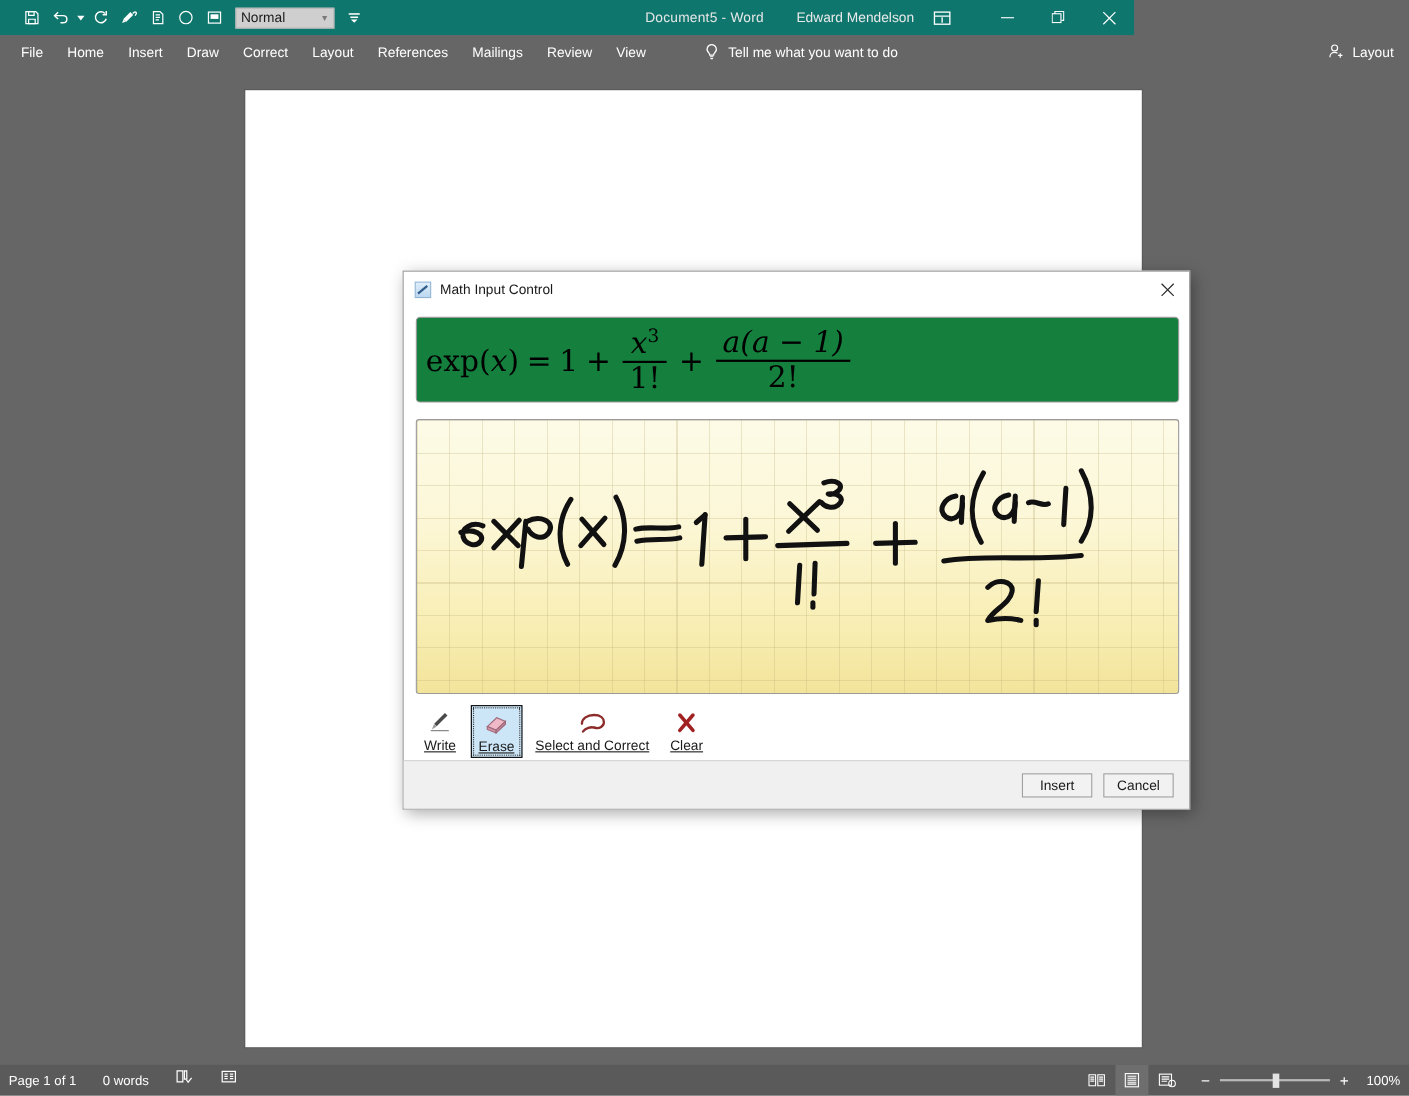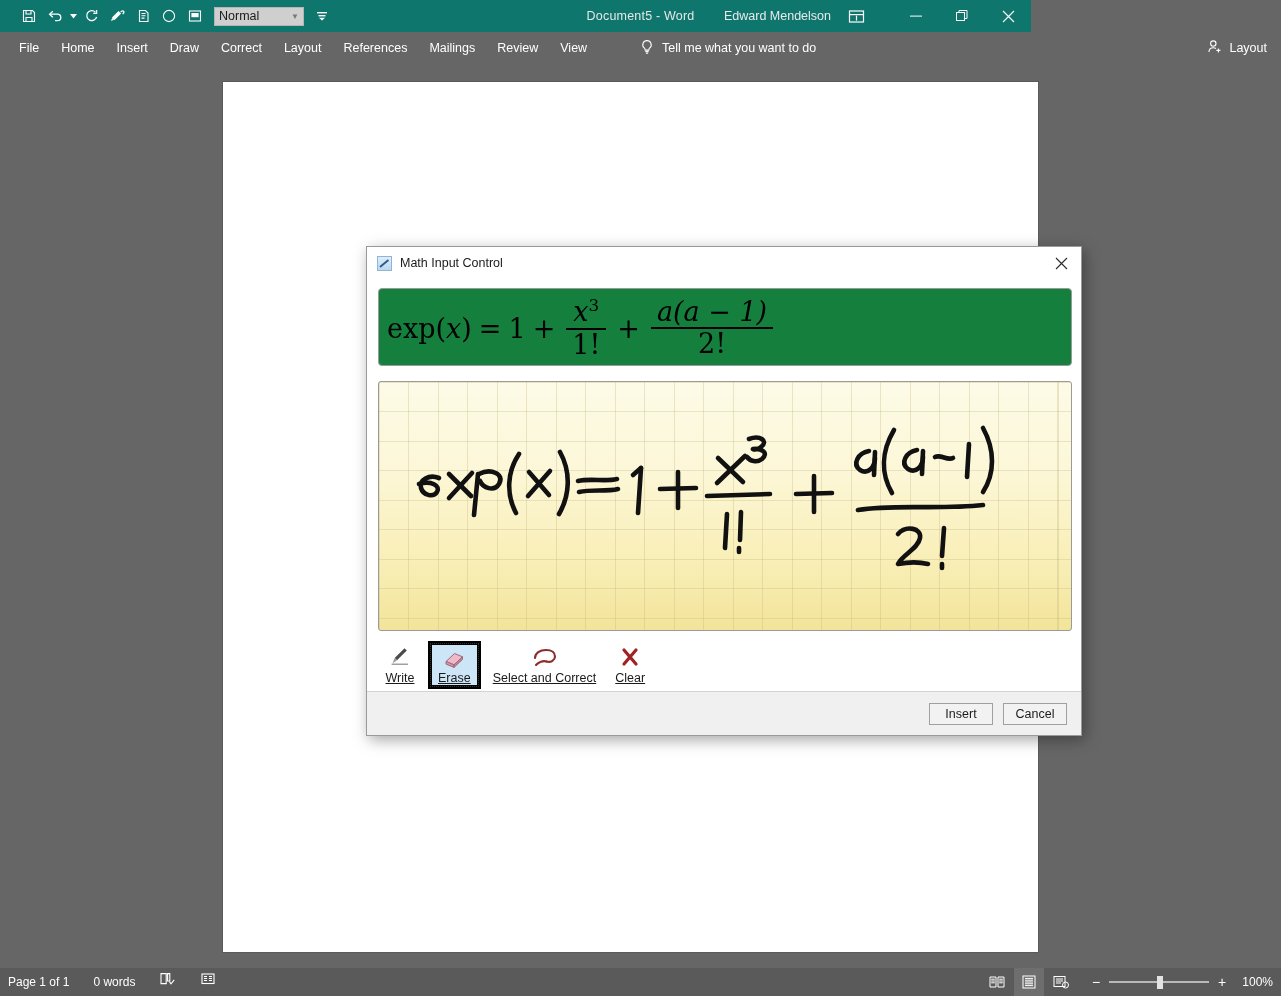--- a/index.html
+++ b/index.html
@@ -151,21 +151,21 @@
     display:flex; align-items:flex-start;
   }
   .tool{
     width:auto; min-width:44px; height:48px; margin-right:6px;
     display:flex; flex-direction:column; align-items:center; justify-content:flex-start;
     padding:3px 6px 0 6px; font-size:12.5px; color:#1a1a1a;text-decoration:underline;
   }
   .tool .glyph{ height:26px; display:flex; align-items:center; justify-content:center; }
   .tool .tlabel{ line-height:16px; }
   .tool.selected{
-    background:#cde6f7; border:4px solid #000000; outline:1px dotted #333; outline-offset:-3px;
+    background:#cde6f7; border:1px solid #000000; outline:1px dotted #333; outline-offset:-3px;
   }
 
   .dlg-footer{
     position:absolute; left:0; bottom:0; width:714px; height:44px;
     background:#f0f0f0; border-top:1px solid #d3d3d3;
   }
   .btn{
     position:absolute; top:11px; width:64px; height:22px;
     background:#f2f2f2; border:1px solid #a0a0a0; font-size:12.5px; color:#1a1a1a;
     display:flex; align-items:center; justify-content:center;

